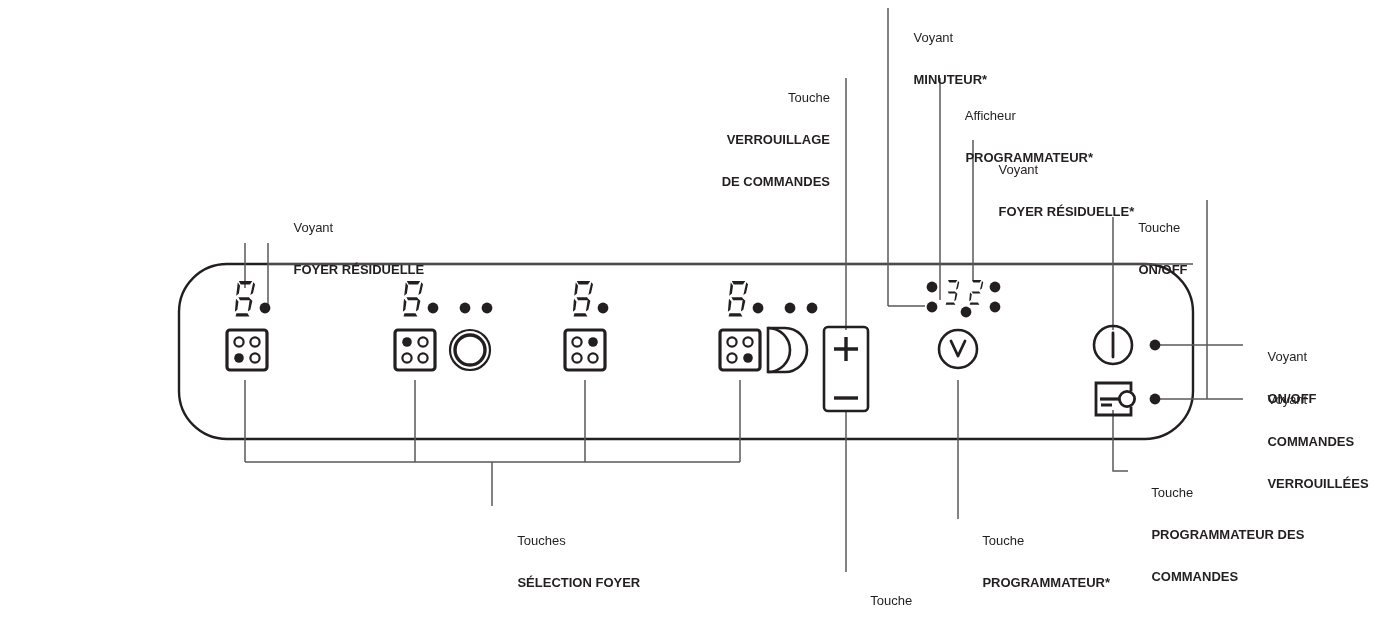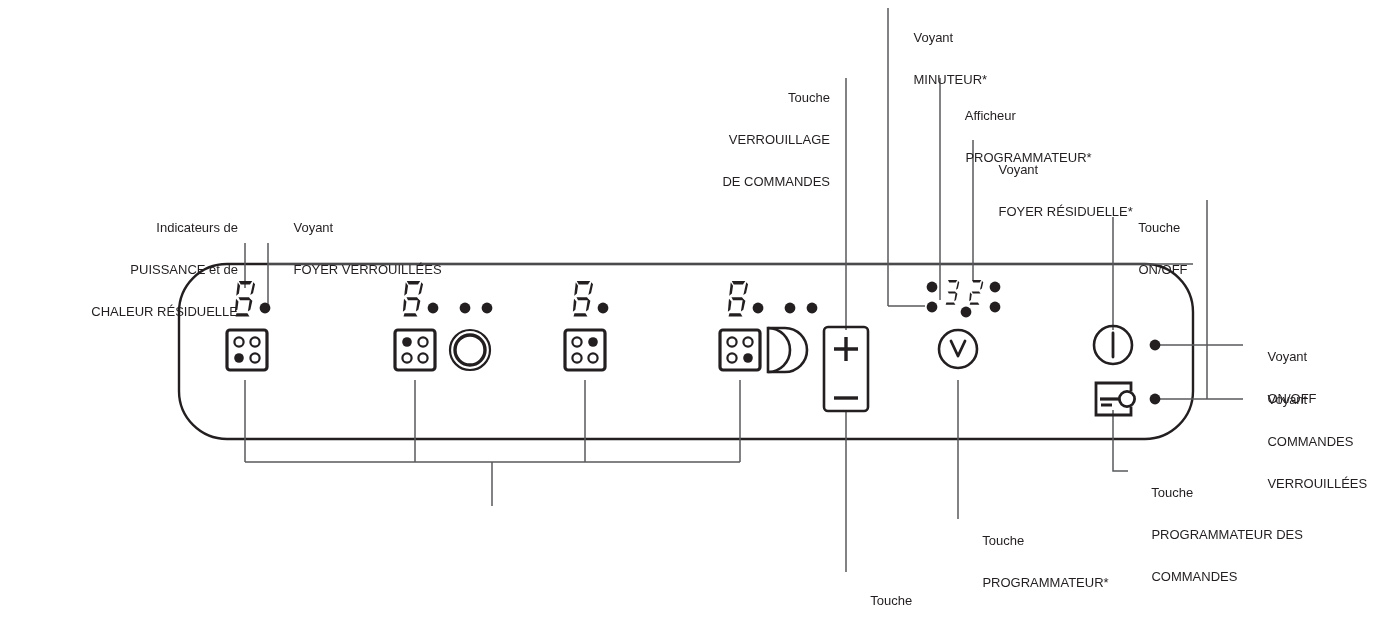--- a/index.html
+++ b/index.html
@@ -12,21 +12,21 @@
   svg#art{position:absolute;left:0;top:0;width:1384px;height:623px;}
 
   .lbl{
     position:absolute;
     font-size:13px;
     line-height:21px;
     color:#231f20;
     white-space:pre;
   }
   .lbl .k{font-weight:400;}
-  .lbl .b{font-weight:400;margin-top:16px;}
+  .lbl .b{font-weight:700;margin-top:16px;}
   .lbl.ralign{text-align:right;}
 </style>
 </head>
 <body>
 
 <div id="stage">
 
   <svg id="art" viewBox="0 0 1384 623">
     <defs>
       <g id="segdigit">
@@ -197,29 +197,24 @@
 
     <g>
       <path d="M1096,383 L1131,383 M1131,383 L1131,390 M1131,408 L1131,415 M1096,415 L1131,415 M1096,383 L1096,415" fill="none" stroke="#231f20" stroke-width="2.8" stroke-linecap="square"></path>
       <circle cx="1127" cy="399" r="7.6" fill="none" stroke="#231f20" stroke-width="2.8"></circle>
       <path d="M1100,399 L1119,399" stroke="#231f20" stroke-width="3.2"></path>
       <path d="M1101,405 L1112,405" stroke="#231f20" stroke-width="3.0"></path>
     </g>
     <circle cx="1155" cy="399" r="5.4" fill="#231f20"></circle>
   </svg>
 
-  <div class="lbl ralign" style="left:0px;top:196px;width:238px;">
-    <span class="k">Indicateurs de</span><br>
-    <span class="b">PUISSANCE</span><span class="k"> et de</span><br>
-    <span class="b">CHALEUR RÉSIDUELLE</span>
-  </div>
 
   <div class="lbl" style="left:279px;top:196px;">
     <span class="k">Voyant</span><br>
-    <span class="b">FOYER VERROUILLÉES</span>
+    <span class="b">FOYER RÉSIDUELLE</span>
   </div>
 
   <div class="lbl ralign" style="left:596px;top:66px;width:234px;">
     <span class="k">Touche</span><br>
     <span class="b">VERROUILLAGE</span><br>
     <span class="b">DE COMMANDES</span>
   </div>
 
   <div class="lbl" style="left:899px;top:6px;">
     <span class="k">Voyant</span><br>
@@ -251,20 +246,24 @@
     <span class="b">COMMANDES</span><br>
     <span class="b">VERROUILLÉES</span>
   </div>
 
   <div class="lbl" style="left:1137px;top:461px;">
     <span class="k">Touche</span><br>
     <span class="b">PROGRAMMATEUR DES</span><br>
     <span class="b">COMMANDES</span>
   </div>
 
+  <div class="lbl" style="left:503px;top:509px;">
+    <span class="k">Touches</span><br>
+    <span class="b">SÉLECTION FOYER</span>
+  </div>
 
   <div class="lbl" style="left:968px;top:509px;">
     <span class="k">Touche</span><br>
     <span class="b">PROGRAMMATEUR*</span>
   </div>
 
   <div class="lbl" style="left:856px;top:569px;">
     <span class="k">Touche</span><br>
     
   </div>

